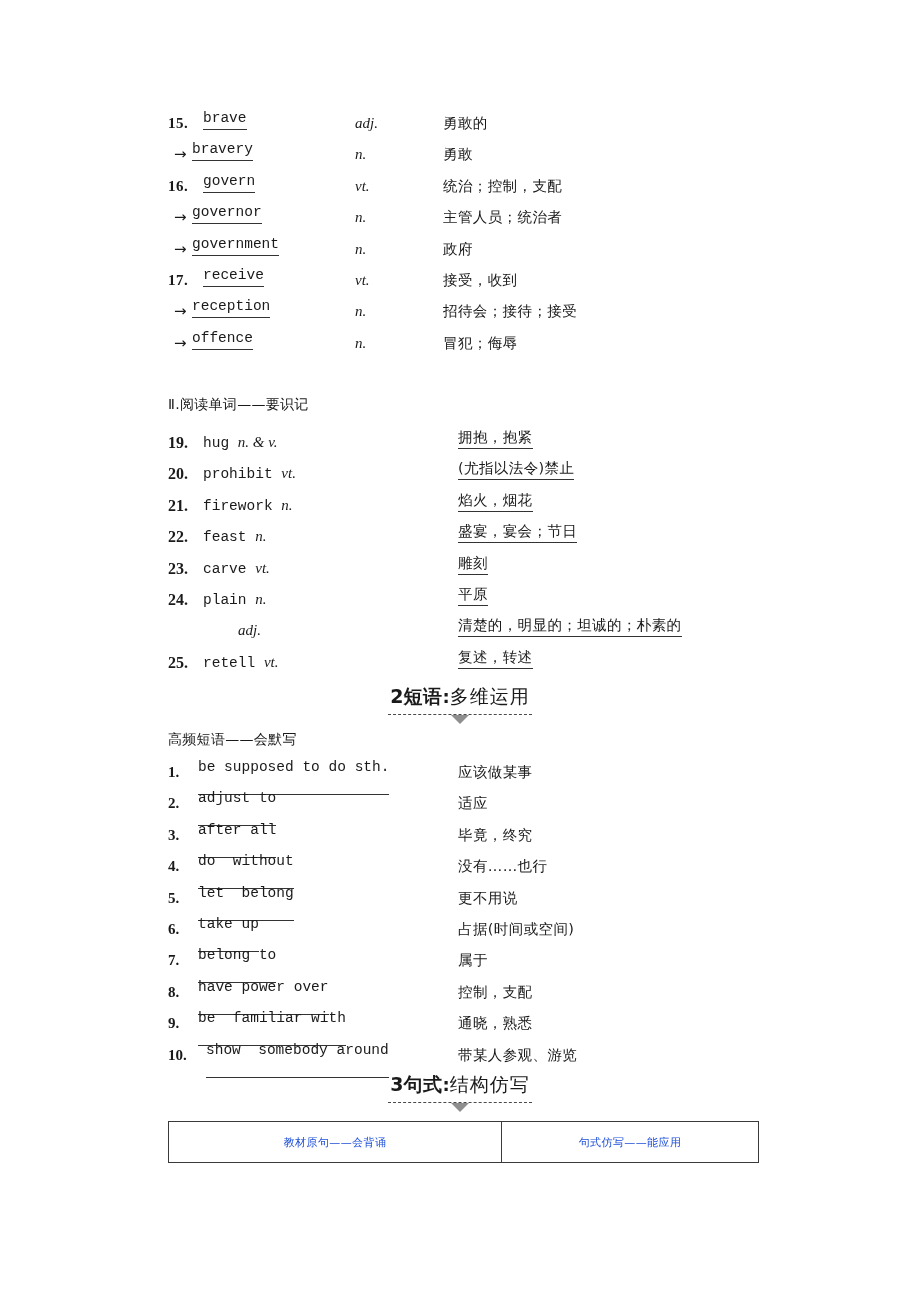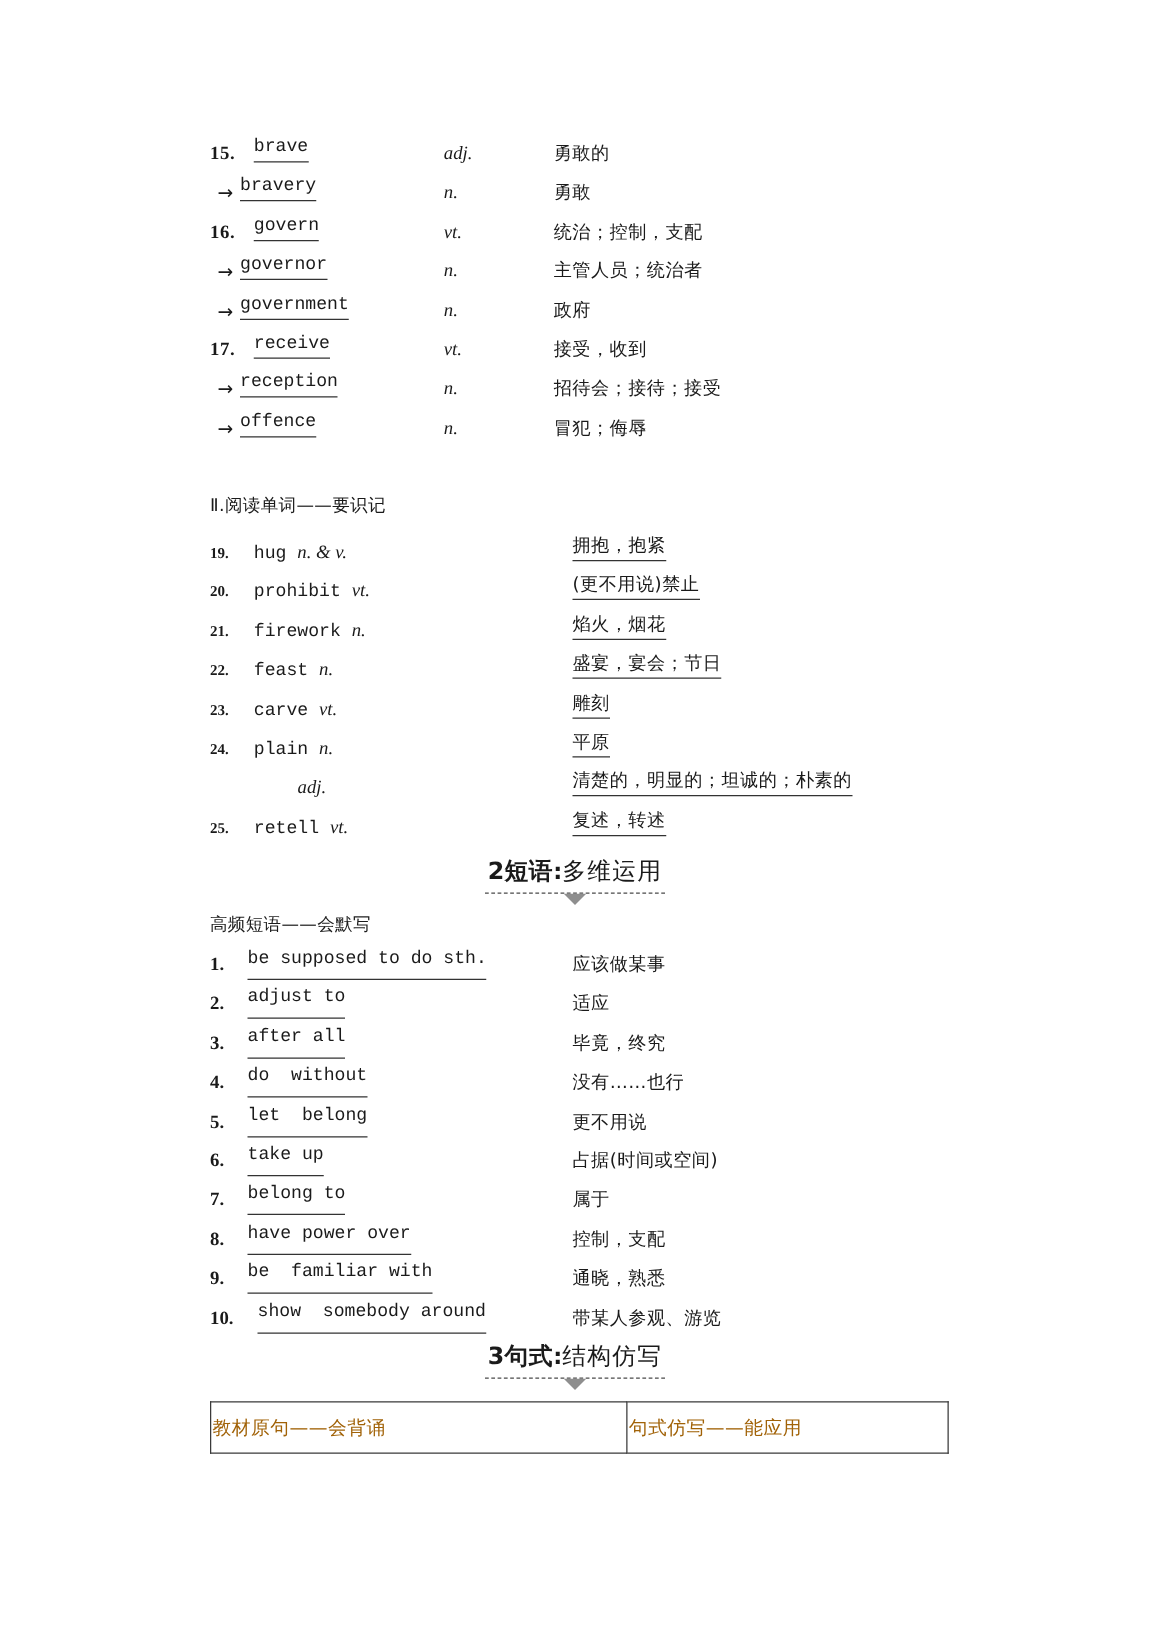--- a/index.html
+++ b/index.html
@@ -84,21 +84,21 @@
     font-size: 14px;
     letter-spacing: 0.3px;
   }
 
   
   .rw-num {
     position: absolute;
     left: 168px;
     font-weight: bold;
     font-family: "Liberation Serif", serif;
-    font-size: 12px;
+    font-size: 16px;
   }
   .rw-term {
     position: absolute;
     left: 203px;
     font-family: "Liberation Mono", "DejaVu Sans Mono", monospace;
     font-size: 14.5px;
   }
   .rw-term.indented { left: 238px; }
   .rw-term i {
     font-family: "Liberation Serif", serif;
@@ -172,21 +172,21 @@
     font-family: "Liberation Serif", serif;
     font-size: 15px;
   }
   .ph-term {
     position: absolute;
     left: 198px;
     font-family: "Liberation Mono", "DejaVu Sans Mono", monospace;
     font-size: 14.5px;
     border-bottom: 1px solid #333;
     line-height: 20px;
-    padding-bottom: 6px;
+    padding-bottom: 17px;
     white-space: pre;
   }
   .ph-mean {
     position: absolute;
     left: 458px;
     font-family: "DejaVu Sans", sans-serif;
     font-size: 14.5px;
     letter-spacing: 0.4px;
   }
 
@@ -196,26 +196,26 @@
     left: 168px;
     top: 1121px;
     width: 584px;
     border: 1px solid #3a3a3a;
     border-collapse: collapse;
     table-layout: fixed;
   }
   .stbl td {
     border: 1px solid #3a3a3a;
     height: 38px;
-    text-align: left;
+    text-align: center;
     vertical-align: middle;
     font-family: "DejaVu Sans", sans-serif;
-    font-size: 15px;
+    font-size: 11px;
     letter-spacing: 0.4px;
-    color: #a16207;
+    color: #1d4ed8;
   }
   .stbl td.c1 { width: 330px; }
   .stbl td.c2 { width: 254px; }
 </style>
 </head>
 <body>
 
 <div class="page">
 
   <div id="word-list" style="position:absolute; left:0; top:108px; width:920px;">
@@ -273,21 +273,21 @@
 
   <div id="reading-words" style="position:absolute; left:0; top:427px; width:920px;">
       <div class="vrow">
         <span class="rw-num">19.</span>
         <span class="rw-term">hug <i>n. &amp; v.</i></span>
         <span class="rw-mean">拥抱，抱紧</span>
       </div>
       <div class="vrow">
         <span class="rw-num">20.</span>
         <span class="rw-term">prohibit <i>vt.</i></span>
-        <span class="rw-mean">(更不用说)禁止</span>
+        <span class="rw-mean">(尤指以法令)禁止</span>
       </div>
       <div class="vrow">
         <span class="rw-num">21.</span>
         <span class="rw-term">firework <i>n.</i></span>
         <span class="rw-mean">焰火，烟花</span>
       </div>
       <div class="vrow">
         <span class="rw-num">22.</span>
         <span class="rw-term">feast <i>n.</i></span>
         <span class="rw-mean">盛宴，宴会；节日</span>

